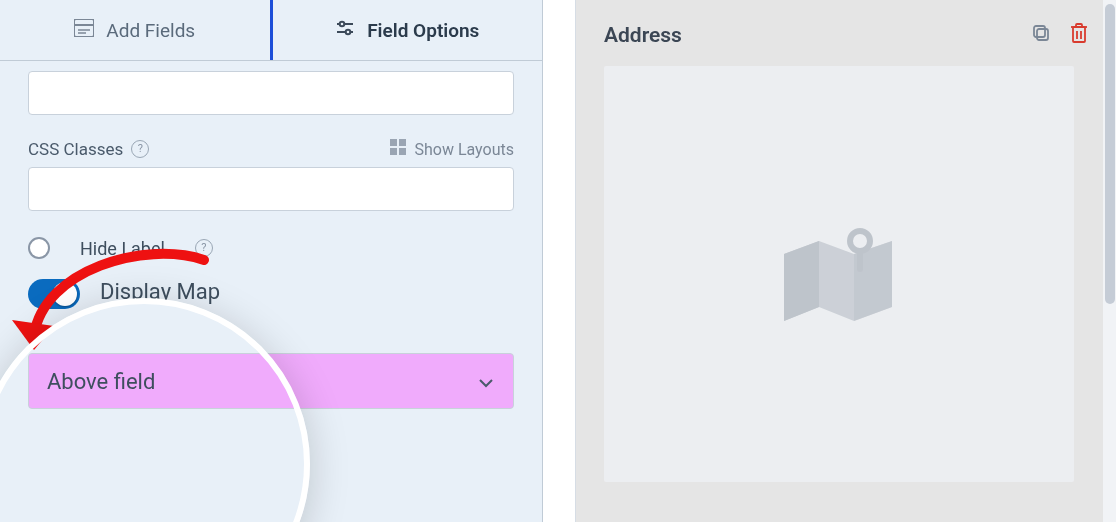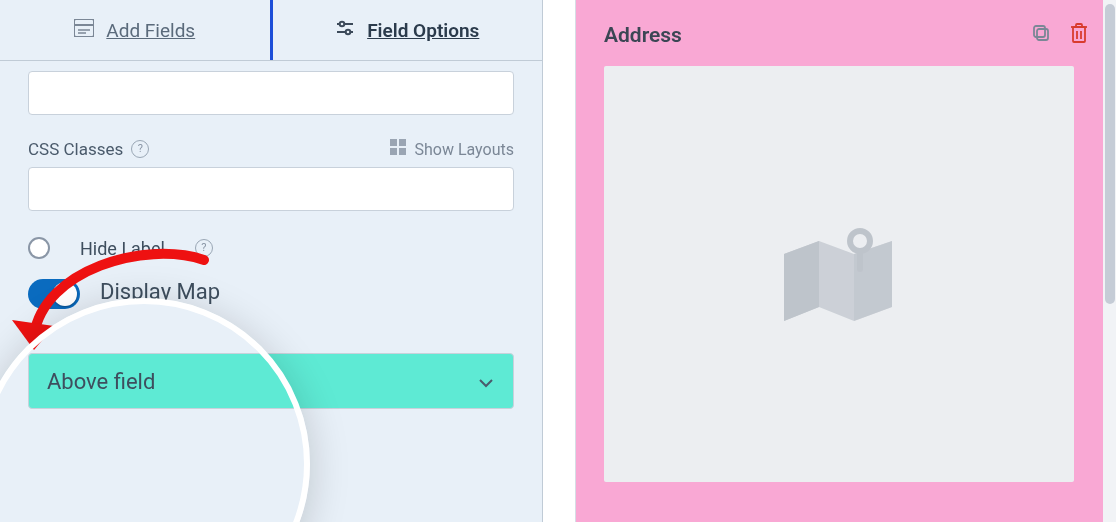--- a/index.html
+++ b/index.html
@@ -1,21 +1,21 @@
 <!DOCTYPE html>
 <html><head>
 <meta charset="utf-8">
 <style>
   html,body{margin:0;padding:0;font-family:-apple-system,BlinkMacSystemFont,"Segoe UI",Roboto,Arial,sans-serif;background:#fff;}
   .stage{width:1116px;height:522px;position:relative;overflow:hidden;}
 
   
   .sidebar{position:absolute;left:0;top:0;width:542px;height:522px;background:#E8F0F8;border-right:1px solid #c0cbd6;}
   .top-tabs{display:flex;height:60px;border-bottom:1px solid #c0cbd6;}
-  .top-tab{flex:1;display:flex;align-items:center;justify-content:center;gap:12px;color:#5a6a7b;font-size:19px;cursor:pointer;text-decoration:underline;}
+  .top-tab{flex:1;display:flex;align-items:center;justify-content:center;gap:12px;color:#5a6a7b;font-size:19px;cursor:pointer;}
   .top-tab+ .top-tab{border-left:3px solid #1d4ed8;}
   .top-tab.active{color:#2b3b4c;font-weight:600;}
   .icon-svg{display:inline-block;vertical-align:middle;}
 
   .sub-tabs{display:flex;gap:28px;padding:12px 28px 0 28px;font-size:18px;color:#3c4a5a;}
   .sub-tab{padding-bottom:10px;cursor:pointer;}
   .sub-tab.active{color:#2b3b4c;font-weight:600;border-bottom:3px solid #d6601f;}
 
   .panel{padding:0 28px 12px 28px;}
   .inp{width:100%;height:44px;background:#fff;border:1px solid #c8d1db;border-radius:4px;box-sizing:border-box;}
@@ -30,33 +30,33 @@
   .radio{width:22px;height:22px;border:2px solid #8a96a6;border-radius:50%;background:#fff;box-sizing:border-box;}
   .switch{width:52px;height:30px;border-radius:15px;background:#c5ccd6;position:relative;cursor:pointer;}
   .switch .knob{position:absolute;width:24px;height:24px;border-radius:50%;background:#fff;top:3px;left:3px;box-shadow:0 1px 2px rgba(0,0,0,.3);}
   .switch.on{background:#0a6bbf;}
   .switch.on .knob{left:25px;}
 
   .autocomplete-frag{margin-top:20px;font-size:18px;color:#3e4e5e;padding-left:214px;}
 
   .display-map-row{display:flex;gap:20px;margin-top:20px;font-size:22px;color:#3e4e5e;}
 
-  .select{margin-top:44px;width:100%;height:56px;background:#5eead4;border:1px solid #c8d1db;border-radius:4px;display:flex;align-items:center;justify-content:space-between;padding:0 18px;box-sizing:border-box;font-size:22px;color:#3e4e5e;cursor:pointer;}
+  .select{margin-top:44px;width:100%;height:56px;background:#f0abfc;border:1px solid #c8d1db;border-radius:4px;display:flex;align-items:center;justify-content:space-between;padding:0 18px;box-sizing:border-box;font-size:22px;color:#3e4e5e;cursor:pointer;}
   .chev{width:18px;height:18px;}
 
   
   .arrow-wrap{position:absolute;left:4px;top:250px;width:220px;height:110px;pointer-events:none;}
   .arrow-wrap svg{overflow:visible;}
 
   
   .lens{position:absolute;left:-22px;top:298px;width:320px;height:320px;border-radius:50%;border:6px solid #fff;box-shadow:0 6px 40px rgba(0,0,0,.18);pointer-events:none;}
 
   
   .gap{position:absolute;left:543px;top:0;width:32px;height:522px;background:#fff;}
-  .preview{position:absolute;left:575px;top:0;width:541px;height:522px;background:#f9a8d4;border-left:1px solid #d6dde5;}
+  .preview{position:absolute;left:575px;top:0;width:541px;height:522px;background:#e5e5e5;border-left:1px solid #d6dde5;}
   .preview-inner{padding:22px 28px 0 28px;}
   .preview-head{display:flex;align-items:center;justify-content:space-between;margin-bottom:18px;}
   .preview-title{font-size:21px;font-weight:600;color:#3b4654;}
   .preview-actions{display:flex;gap:18px;align-items:center;}
   .map-ph{width:470px;height:416px;background:#eceef1;border-radius:2px;display:flex;align-items:center;justify-content:center;}
   .map-ph svg{opacity:.55;}
   .scroll{position:absolute;right:0;top:0;width:14px;height:100%;background:#f1f3f6;}
   .scroll .thumb{position:absolute;left:2px;width:10px;background:#c5ccd6;border-radius:5px;}
 </style>
 </head>

